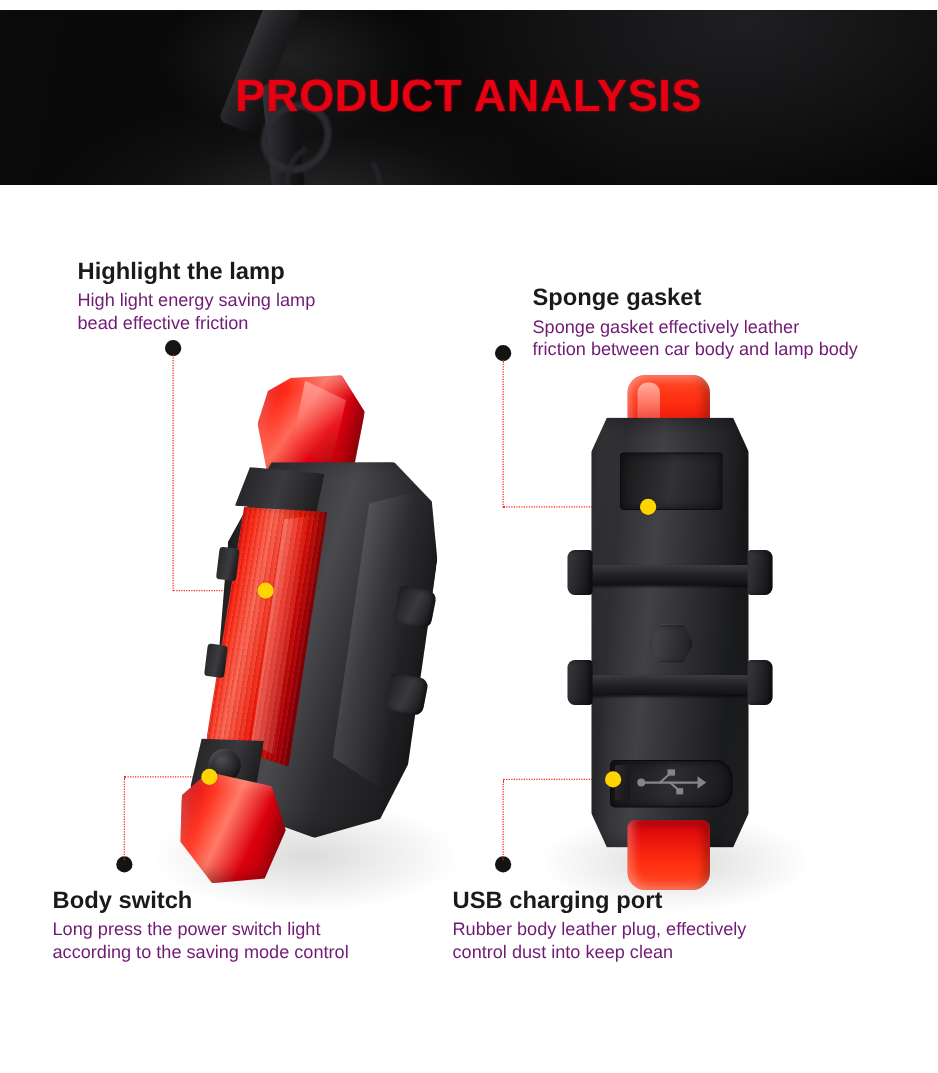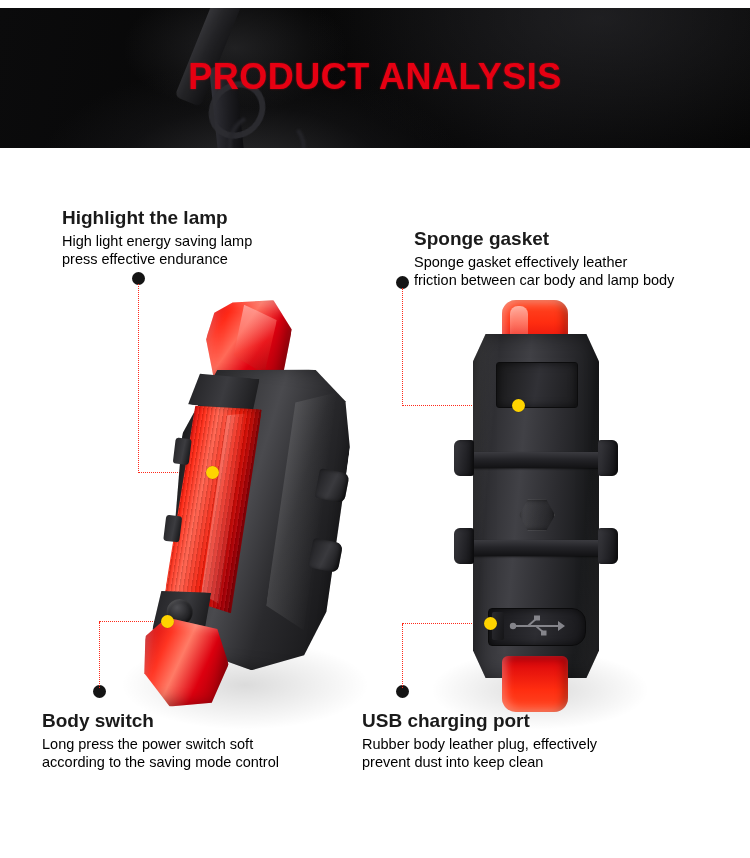--- a/index.html
+++ b/index.html
@@ -97,29 +97,29 @@
   .callout { position: absolute; }
   .callout .ttl {
     font-size: 19px;
     font-weight: bold;
     color: #1a1a1a;
     line-height: 1.15;
     white-space: nowrap;
   }
   .callout .desc {
     font-size: 14.5px;
-    color: #000000;
+    color: #701a75;
     line-height: 1.22;
     margin-top: 4px;
     white-space: nowrap;
   }
   .callout .desc span { display: block; }
 
   #callout-bead    { left: 62px;  top: 207px; }
-  #callout-sponge  { left: 414px; top: 228px; }
+  #callout-sponge  { left: 426px; top: 228px; }
   #callout-switch  { left: 42px;  top: 710px; }
   #callout-usb     { left: 362px; top: 710px; }
 
   
   .dot-black {
     position: absolute;
     width: 13px; height: 13px;
     border-radius: 50%;
     background: #141414;
   }
@@ -388,54 +388,54 @@
     <div class="banner-strap2"></div>
     <div class="banner-buckle"></div>
     <div class="banner-hook"></div>
     <div class="banner-title">PRODUCT ANALYSIS</div>
   </div>
 
   <div class="callout" id="callout-bead">
     <div class="ttl">Highlight the lamp</div>
     <div class="desc">
       <span>High light energy saving lamp</span>
-      <span>press effective endurance</span>
+      <span>bead effective friction</span>
     </div>
   </div>
   <div class="dot-black" style="left:132px; top:272px;"></div>
   <div class="lead-v" style="left:138px; top:284px; height:189px;"></div>
   <div class="lead-h" style="left:138px; top:472px; width:74px;"></div>
 
   <div class="callout" id="callout-sponge">
     <div class="ttl">Sponge gasket</div>
     <div class="desc">
       <span>Sponge gasket effectively leather</span>
       <span>friction between car body and lamp body</span>
     </div>
   </div>
   <div class="dot-black" style="left:396px; top:276px;"></div>
   <div class="lead-v" style="left:402px; top:288px; height:118px;"></div>
   <div class="lead-h" style="left:402px; top:405px; width:110px;"></div>
 
   <div class="callout" id="callout-switch">
     <div class="ttl">Body switch</div>
     <div class="desc">
-      <span>Long press the power switch soft</span>
+      <span>Long press the power switch light</span>
       <span>according to the saving mode control</span>
     </div>
   </div>
   <div class="dot-black" style="left:93px; top:685px;"></div>
   <div class="lead-v" style="left:99px; top:622px; height:66px;"></div>
   <div class="lead-h" style="left:99px; top:621px; width:68px;"></div>
 
   <div class="callout" id="callout-usb">
     <div class="ttl">USB charging port</div>
     <div class="desc">
       <span>Rubber body leather plug, effectively</span>
-      <span> prevent dust into keep clean</span>
+      <span> control dust into keep clean</span>
     </div>
   </div>
   <div class="dot-black" style="left:396px; top:685px;"></div>
   <div class="lead-v" style="left:402px; top:624px; height:64px;"></div>
   <div class="lead-h" style="left:402px; top:623px; width:88px;"></div>
 
   <div class="prod-shadow" style="left:120px; top:640px; width:250px; height:90px;"></div>
   <div id="prod-left">
     <div class="pl-rot">
       <div class="pl-cap-top"></div>

